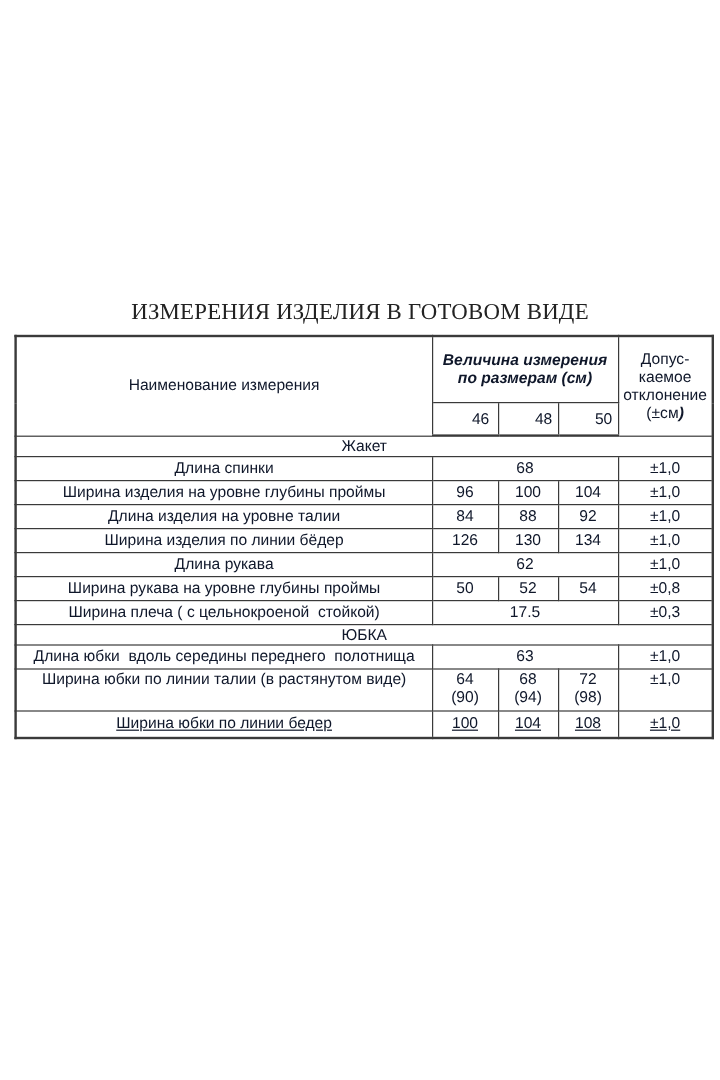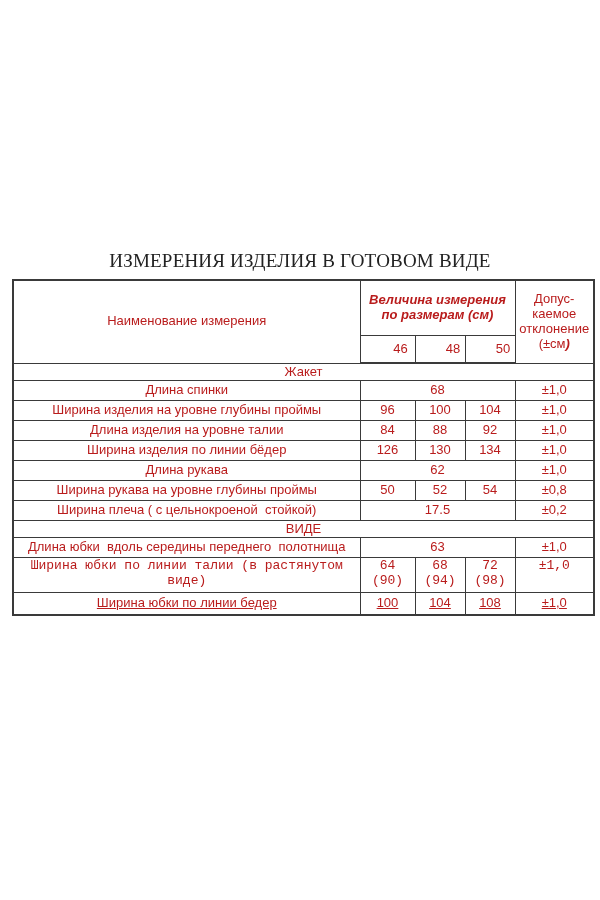--- a/index.html
+++ b/index.html
@@ -28,21 +28,21 @@
     table-layout: fixed;
     width: 581px;
     margin: 8px 0 0 12px;
     border: 2px solid #3a3a3a;
   }
   table.size-chart td {
     border: 1px solid #3a3a3a;
     font-family: "Liberation Sans", sans-serif;
     font-size: 13px;
     line-height: 1.15;
-    color: #b91c1c;
+    color: #0f172a;
     text-align: center;
     vertical-align: middle;
     padding: 1px 2px;
     overflow: hidden;
   }
   
   col.c-name { width: 347px; }
   col.c-s46  { width: 55px; }
   col.c-s48  { width: 50px; }
   col.c-s50  { width: 50px; }
@@ -79,21 +79,21 @@
   
   tr.section td { height: 16px; padding: 0; }
 
   
   tr.data td { height: 17px; margin-left: 44px; }
   td.name {
     text-align: left;
     padding-left: 5px;
     white-space: pre-wrap;
   }
-  tr.two-line td { vertical-align: top; padding-top: 1px; height: 32px; font-family: Liberation Mono, monospace; }
+  tr.two-line td { vertical-align: top; padding-top: 1px; height: 32px; }
   td.num2 { white-space: pre-line; line-height: 1.25; }
   tr.last td { height: 19px; text-decoration: underline; }
 </style>
 </head>
 <body>
 
 <div class="page">
 
   <h1 class="title">ИЗМЕРЕНИЯ ИЗДЕЛИЯ В ГОТОВОМ ВИДЕ</h1>
 
@@ -164,25 +164,25 @@
         <td class="name">Ширина рукава на уровне глубины проймы</td>
         <td>50</td>
         <td>52</td>
         <td>54</td>
         <td>±0,8</td>
       </tr>
 
       <tr class="data">
         <td class="name">Ширина плеча ( с цельнокроеной  стойкой)</td>
         <td colspan="3">17.5</td>
-        <td>±0,2</td>
+        <td>±0,3</td>
       </tr>
 
       <tr class="section">
-        <td colspan="5">ВИДЕ</td>
+        <td colspan="5">ЮБКА</td>
       </tr>
 
       <tr class="data">
         <td class="name">Длина юбки  вдоль середины переднего  полотнища</td>
         <td colspan="3">63</td>
         <td>±1,0</td>
       </tr>
 
       <tr class="data two-line">
         <td class="name">Ширина юбки по линии талии (в растянутом виде)</td>

